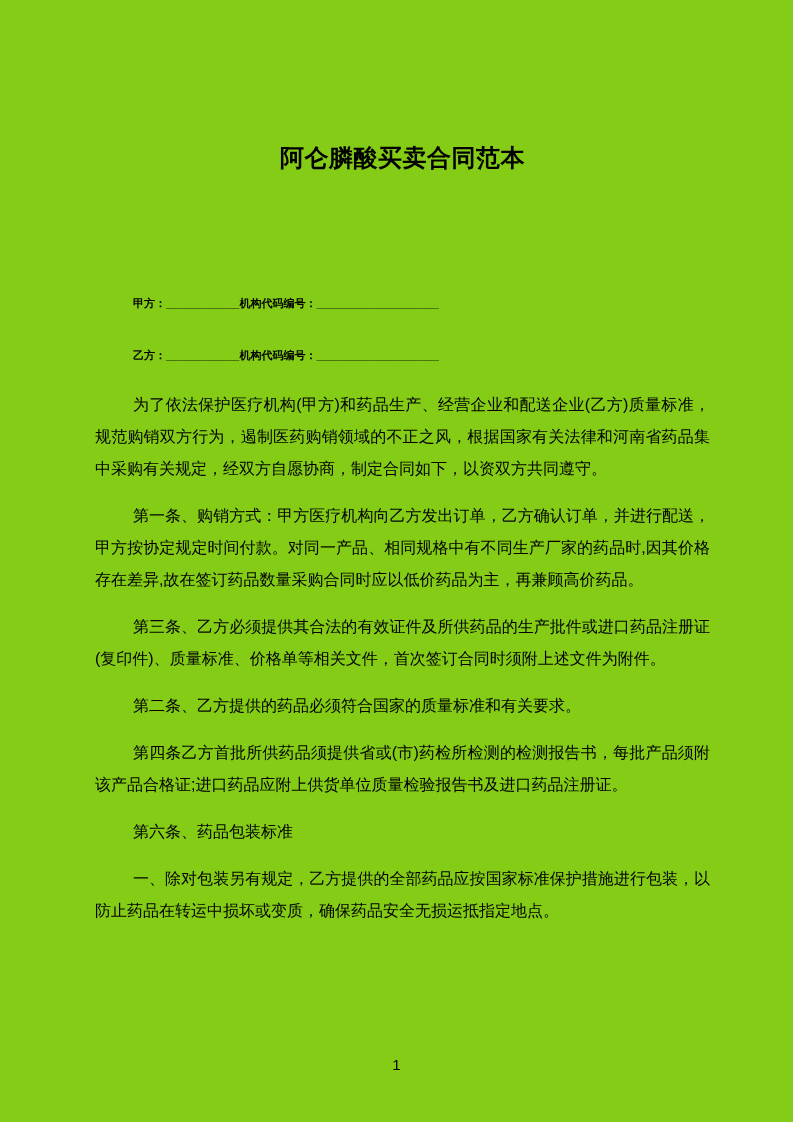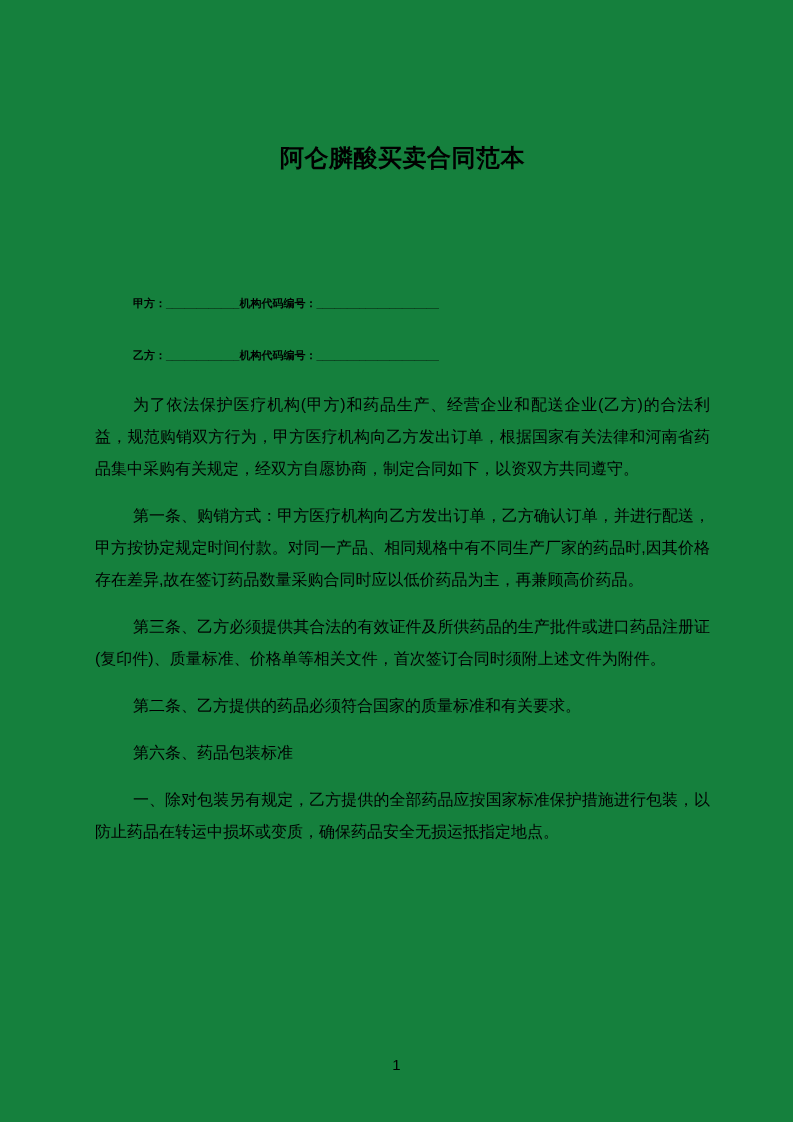--- a/index.html
+++ b/index.html
@@ -4,21 +4,21 @@
 <style>
   html, body {
     margin: 0;
     padding: 0;
     background: #ffffff;
   }
   .page {
     position: relative;
     width: 793px;
     height: 1122px;
-    background: #15803d;
+    background: #84cc16;
     color: #000000;
     font-family: "Liberation Sans", sans-serif;
     box-sizing: border-box;
     padding: 0 83px 0 95px;
     overflow: hidden;
   }
   .doc-title {
     margin: 0;
     padding-top: 141px;
     font-size: 24px;
@@ -72,28 +72,29 @@
 <div class="page">
 
   <h1 class="doc-title">阿仑膦酸买卖合同范本</h1>
 
   <div class="party-section">
     <p class="party-line"><span>甲方：</span><span class="blank">____________</span><span>机构代码编号：</span><span class="blank">____________________</span></p>
 
     <p class="party-line"><span>乙方：</span><span class="blank">____________</span><span>机构代码编号：</span><span class="blank">____________________</span></p>
   </div>
 
-  <p class="para first">为了依法保护医疗机构(甲方)和药品生产、经营企业和配送企业(乙方)的合法利益，规范购销双方行为，甲方医疗机构向乙方发出订单，根据国家有关法律和河南省药品集中采购有关规定，经双方自愿协商，制定合同如下，以资双方共同遵守。</p>
+  <p class="para first">为了依法保护医疗机构(甲方)和药品生产、经营企业和配送企业(乙方)质量标准，规范购销双方行为，遏制医药购销领域的不正之风，根据国家有关法律和河南省药品集中采购有关规定，经双方自愿协商，制定合同如下，以资双方共同遵守。</p>
 
   <p class="para">第一条、购销方式：甲方医疗机构向乙方发出订单，乙方确认订单，并进行配送，甲方按协定规定时间付款。对同一产品、相同规格中有不同生产厂家的药品时,因其价格存在差异,故在签订药品数量采购合同时应以低价药品为主，再兼顾高价药品。</p>
 
   <p class="para">第三条、乙方必须提供其合法的有效证件及所供药品的生产批件或进口药品注册证(复印件)、质量标准、价格单等相关文件，首次签订合同时须附上述文件为附件。</p>
 
   <p class="para">第二条、乙方提供的药品必须符合国家的质量标准和有关要求。</p>
 
+  <p class="para">第四条乙方首批所供药品须提供省或(市)药检所检测的检测报告书，每批产品须附该产品合格证;进口药品应附上供货单位质量检验报告书及进口药品注册证。</p>
 
   <p class="para">第六条、药品包装标准</p>
 
   <p class="para last">一、除对包装另有规定，乙方提供的全部药品应按国家标准保护措施进行包装，以防止药品在转运中损坏或变质，确保药品安全无损运抵指定地点。</p>
 
   <div class="page-number">1</div>
 
 </div>
 
 </body></html>

